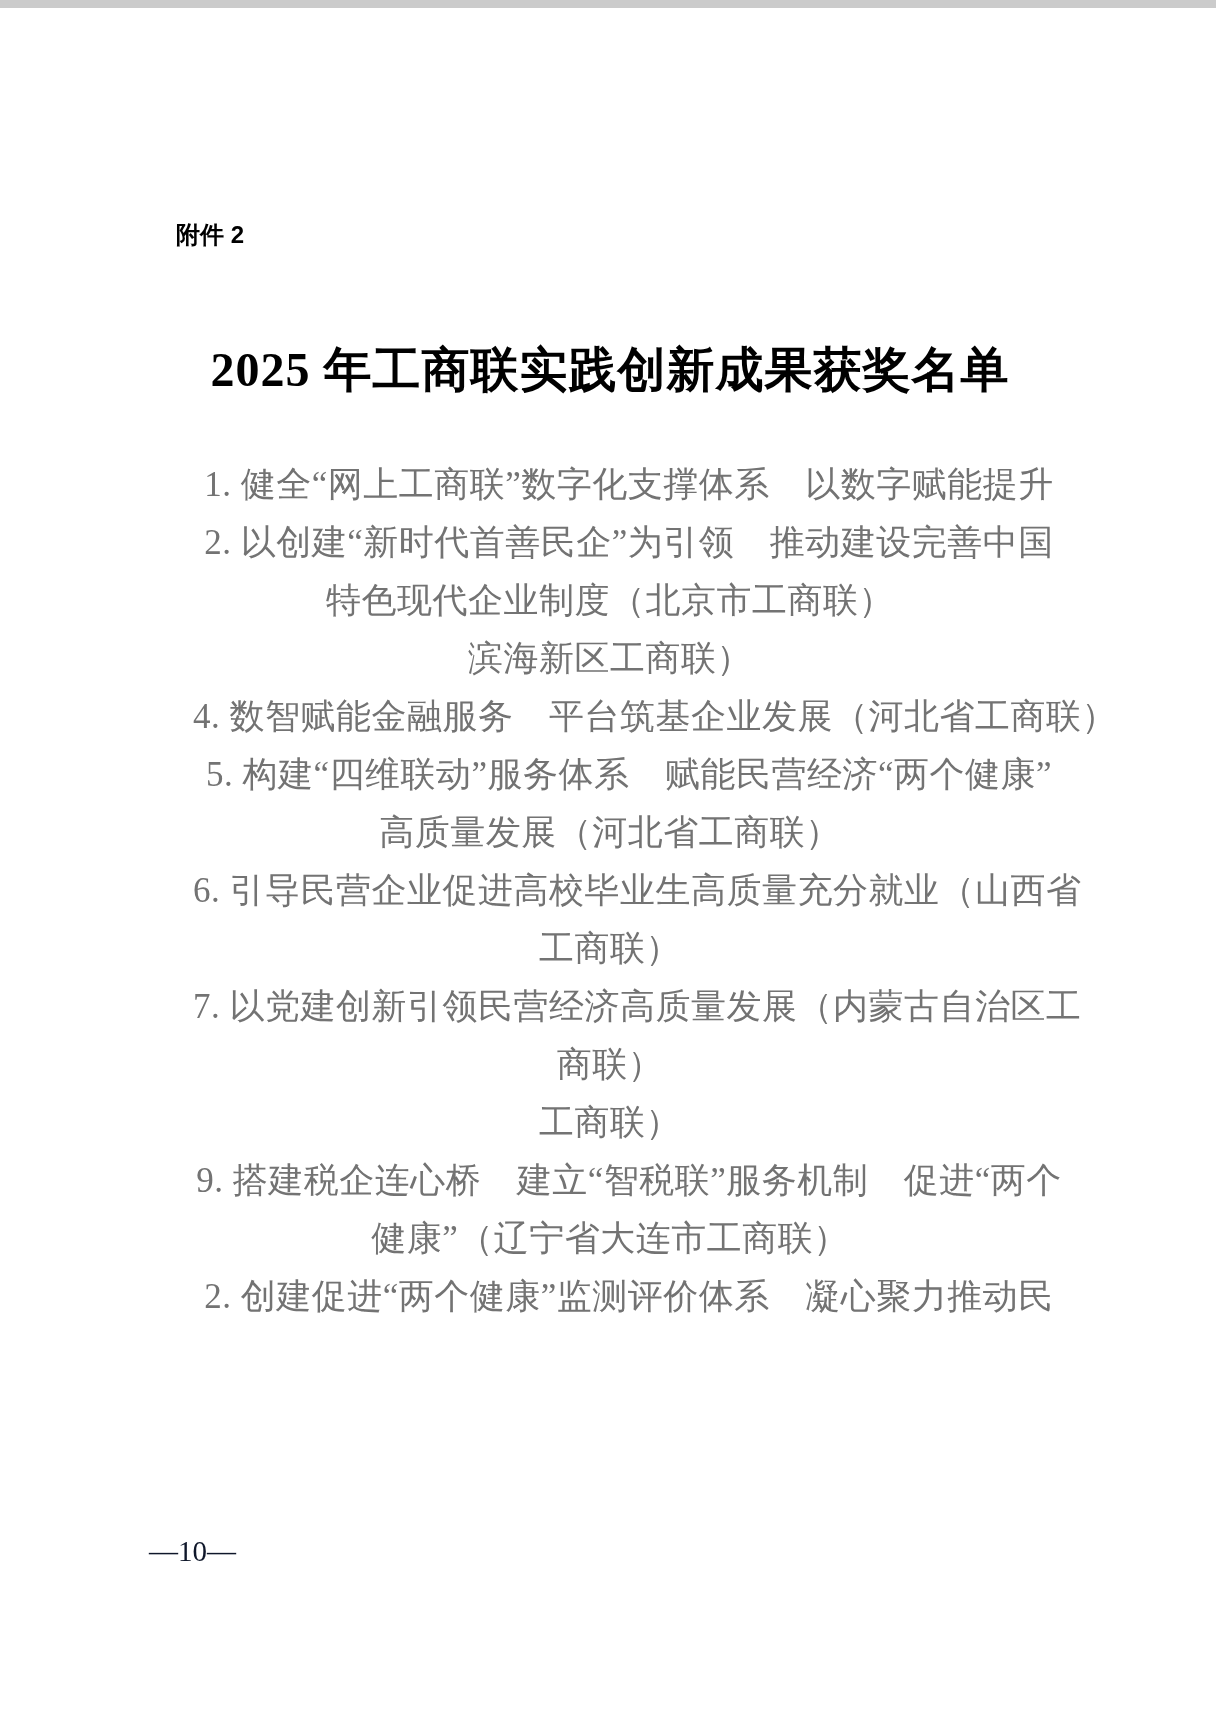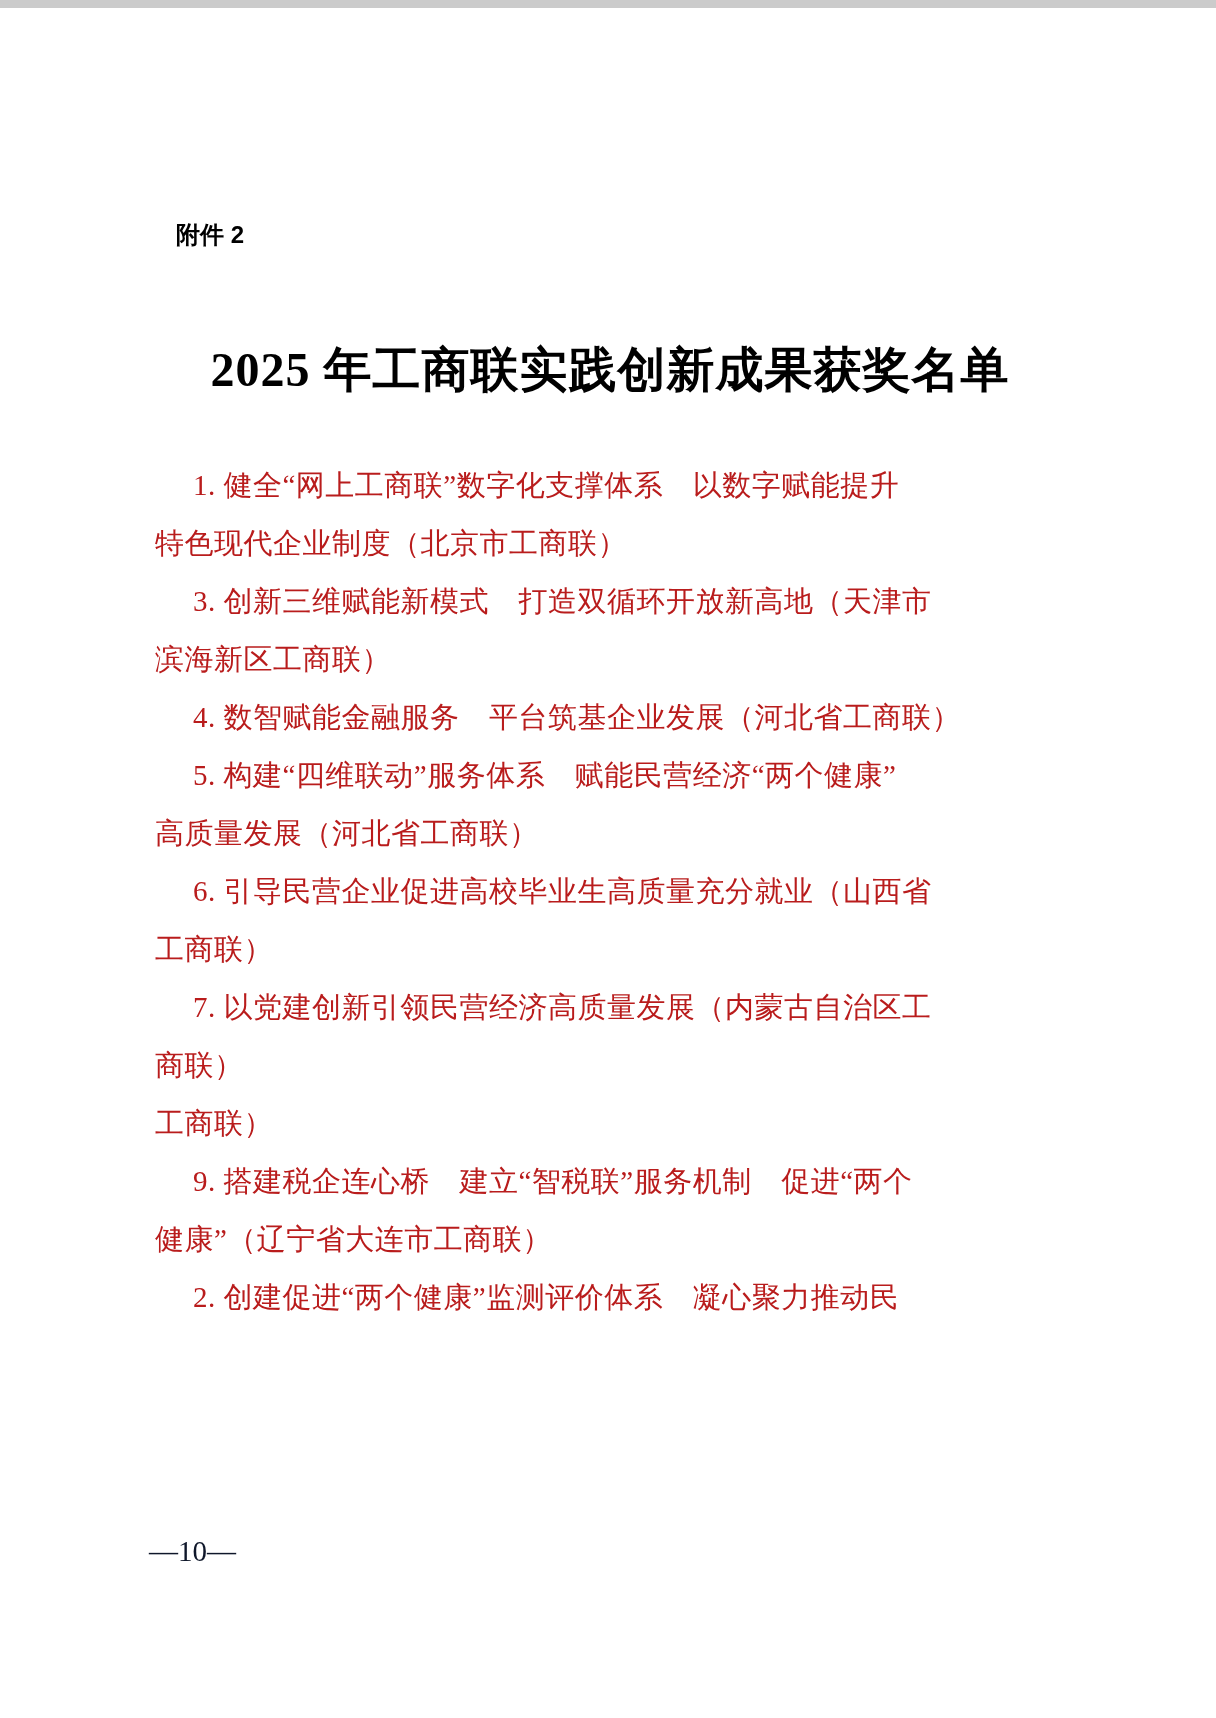--- a/index.html
+++ b/index.html
@@ -43,24 +43,25 @@
     white-space: nowrap;
   }
   .body-text {
     position: absolute;
     left: 155px;
     top: 456px;
     width: 910px;
   }
   .line {
     line-height: 58px;
-    font-size: 29px;
+    font-size: 35px;
     letter-spacing: 0.5px;
     white-space: nowrap;
-    color: #b91c1c;
+    color: #737373;
+    text-align: center;
   }
   .line.indent {
     padding-left: 38px;
   }
   .page-number {
     position: absolute;
     left: 149px;
     top: 1534px;
     font-size: 29px;
     line-height: 1.2;
@@ -72,22 +73,22 @@
 <body>
 
 <div class="top-bar"></div>
 
 <div class="attachment-label">附件 2</div>
 
 <h1 class="doc-title" style="margin:12px; font-size:48px;">2025 年工商联实践创新成果获奖名单</h1>
 
 <div class="body-text">
   <div class="line indent">1. 健全“网上工商联”数字化支撑体系　以数字赋能提升</div>
+  <div class="line indent">2. 以创建“新时代首善民企”为引领　推动建设完善中国</div>
   <div class="line">特色现代企业制度（北京市工商联）</div>
-  <div class="line indent">3. 创新三维赋能新模式　打造双循环开放新高地（天津市</div>
   <div class="line">滨海新区工商联）</div>
   <div class="line indent">4. 数智赋能金融服务　平台筑基企业发展（河北省工商联）</div>
   <div class="line indent">5. 构建“四维联动”服务体系　赋能民营经济“两个健康”</div>
   <div class="line">高质量发展（河北省工商联）</div>
   <div class="line indent">6. 引导民营企业促进高校毕业生高质量充分就业（山西省</div>
   <div class="line">工商联）</div>
   <div class="line indent">7. 以党建创新引领民营经济高质量发展（内蒙古自治区工</div>
   <div class="line">商联）</div>
   <div class="line">工商联）</div>
   <div class="line indent">9. 搭建税企连心桥　建立“智税联”服务机制　促进“两个</div>

